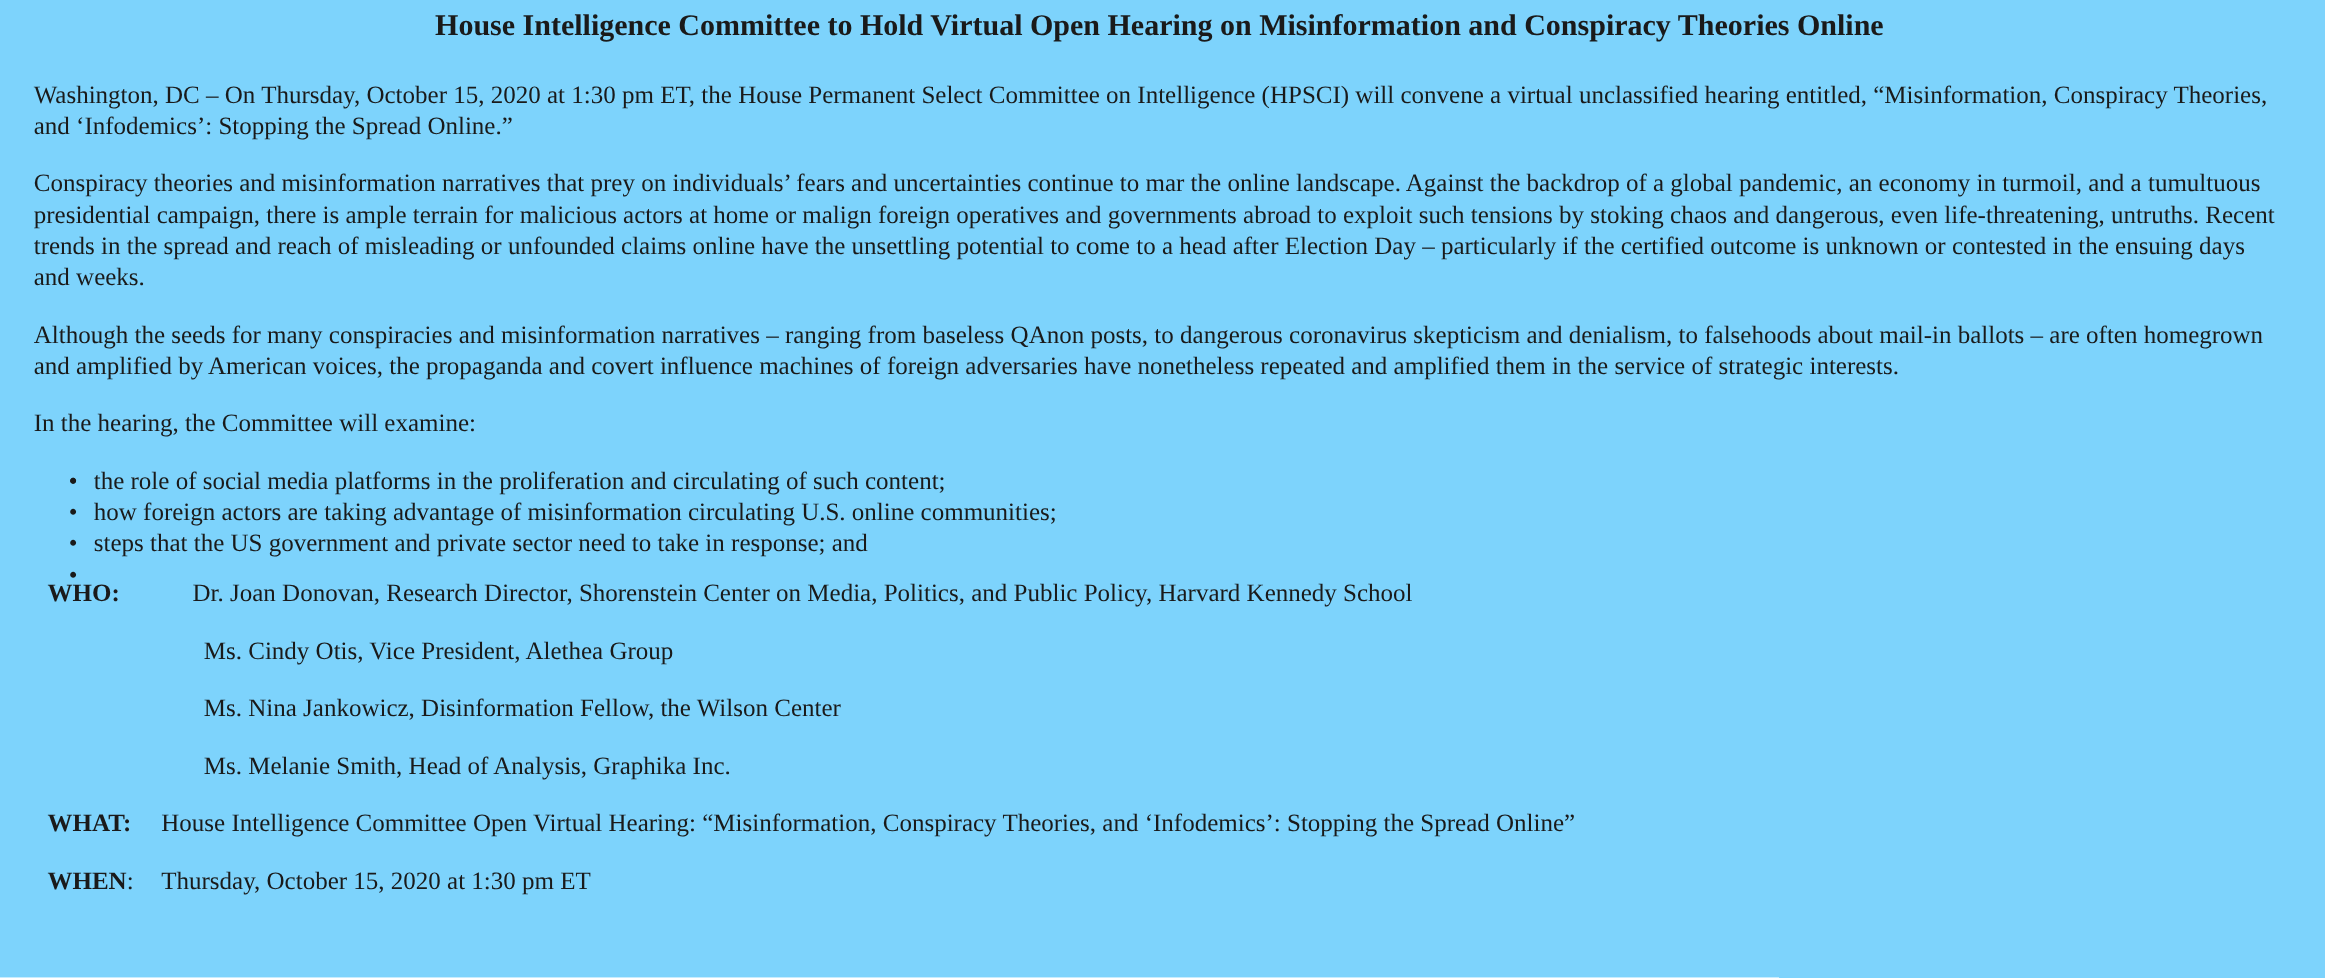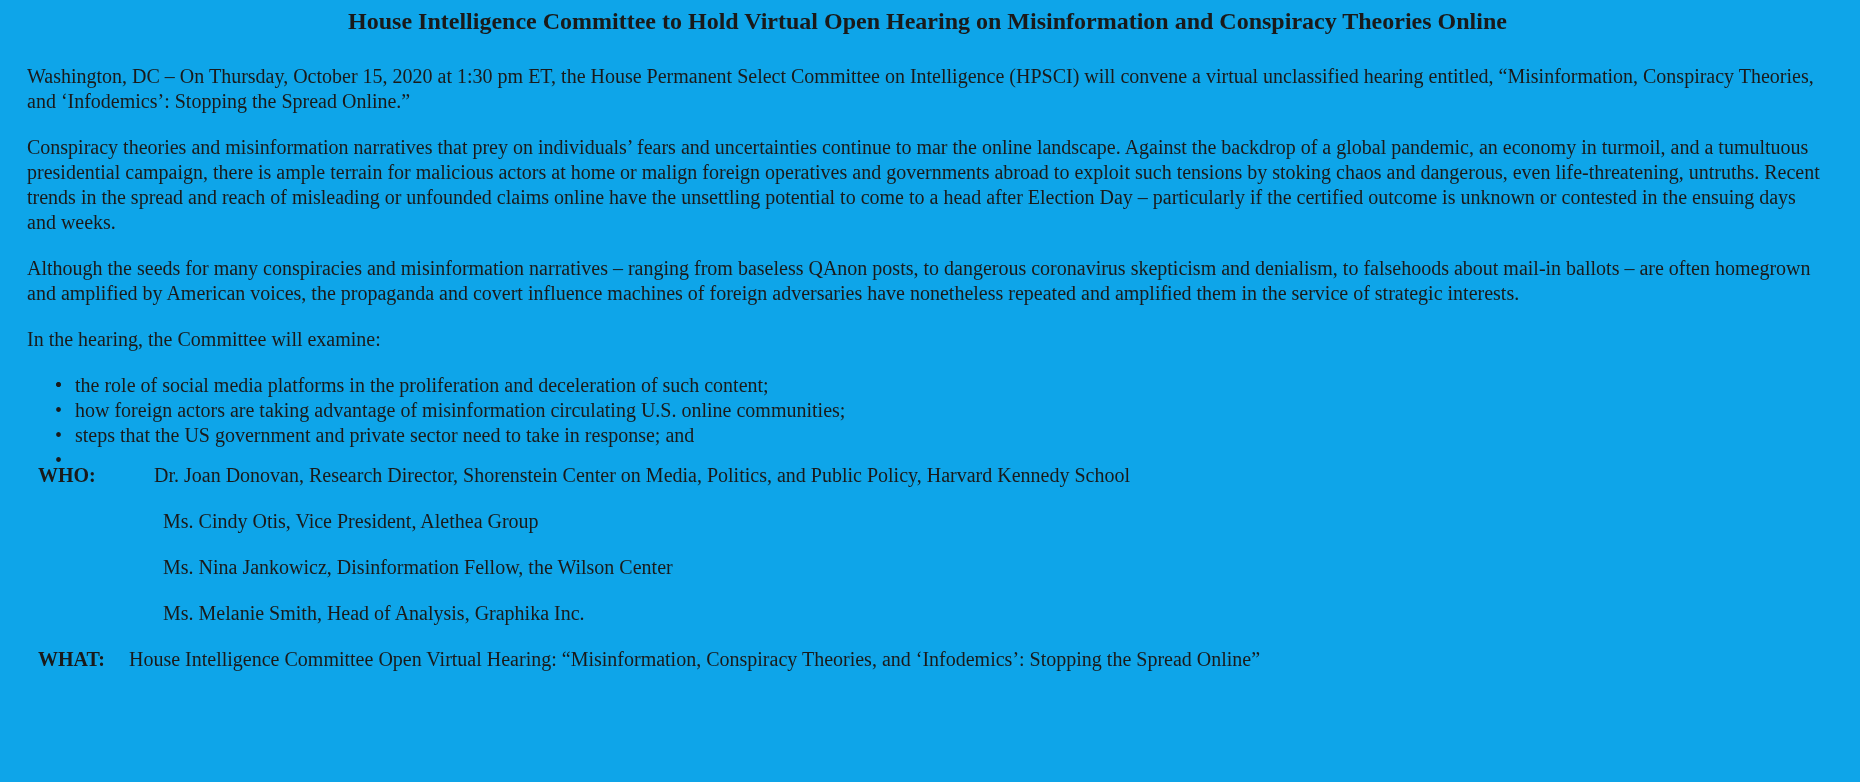--- a/index.html
+++ b/index.html
@@ -1,21 +1,21 @@
 <!DOCTYPE html>
 <html><head>
 <meta charset="utf-8">
 <style>
   html, body { margin: 0; padding: 0; background: #ffffff; }
   .page {
     position: relative;
     width: 1860px;
     height: 782px;
     box-sizing: border-box;
-    background: #0ea5e9;
+    background: #7dd3fc;
     color: #1a1a1a;
     font-family: "Liberation Serif", "DejaVu Serif", serif;
     font-size: 20px;
     line-height: 25px;
     padding: 7px 32px 0 27px;
     overflow: hidden;
   }
   .doc-title {
     font-size: 24px;
     line-height: 29px;
@@ -64,34 +64,38 @@
   <p class="para"><span class="bold">Washington, DC – </span><span>On Thursday, October 15, 2020 at 1:30 pm ET, the House Permanent Select Committee on Intelligence (HPSCI) will convene a virtual unclassified hearing entitled, “Misinformation, Conspiracy Theories, and ‘Infodemics’: Stopping the Spread Online.”</span></p>
 
   <p class="para">Conspiracy theories and misinformation narratives that prey on individuals’ fears and uncertainties continue to mar the online landscape. Against the backdrop of a global pandemic, an economy in turmoil, and a tumultuous presidential campaign, there is ample terrain for malicious actors at home or malign foreign operatives and governments abroad to exploit such tensions by stoking chaos and dangerous, even life-threatening, untruths. Recent trends in the spread and reach of misleading or unfounded claims online have the unsettling potential to come to a head after Election Day – particularly if the certified outcome is unknown or contested in the ensuing days and weeks.</p>
 
   <p class="para">Although the seeds for many conspiracies and misinformation narratives – ranging from baseless QAnon posts, to dangerous coronavirus skepticism and denialism, to falsehoods about mail-in ballots – are often homegrown and amplified by American voices, the propaganda and covert influence machines of foreign adversaries have nonetheless repeated and amplified them in the service of strategic interests.</p>
 
   <p class="para">In the hearing, the Committee will examine:</p>
 
   <ul class="bullets">
     <li><span class="marker">•</span></li>
-    <li><span class="marker">•</span><span>the role of social media platforms in the proliferation and deceleration of such content;</span></li>
+    <li><span class="marker">•</span><span>the role of social media platforms in the proliferation and circulating of such content;</span></li>
     <li><span class="marker">•</span><span>how foreign actors are taking advantage of misinformation circulating U.S. online communities;</span></li>
     <li><span class="marker">•</span><span>steps that the US government and private sector need to take in response; and</span></li>
     <li><span class="marker">•</span></li>
   </ul>
 
   <div class="row">
     <span class="label">WHO:</span>
     <p class="content speaker-lead">Dr. Joan Donovan, Research Director, Shorenstein Center on Media, Politics, and Public Policy, Harvard Kennedy School</p>
   </div>
 
   <p class="speaker">Ms. Cindy Otis, Vice President, Alethea Group</p>
   <p class="speaker">Ms. Nina Jankowicz, Disinformation Fellow, the Wilson Center</p>
   <p class="speaker">Ms. Melanie Smith, Head of Analysis, Graphika Inc.</p>
 
   <div class="row">
     <span class="label">WHAT:</span>
     <p class="content tab-small">House Intelligence Committee Open Virtual Hearing: “Misinformation, Conspiracy Theories, and ‘Infodemics’: Stopping the Spread Online”</p>
   </div>
 
+  <div class="row">
+    <span class="label"><span>WHEN</span><span class="regular">:</span></span>
+    <p class="content tab-small">Thursday, October 15, 2020 at 1:30 pm ET</p>
+  </div>
 
 </div>
 
 </body></html>

